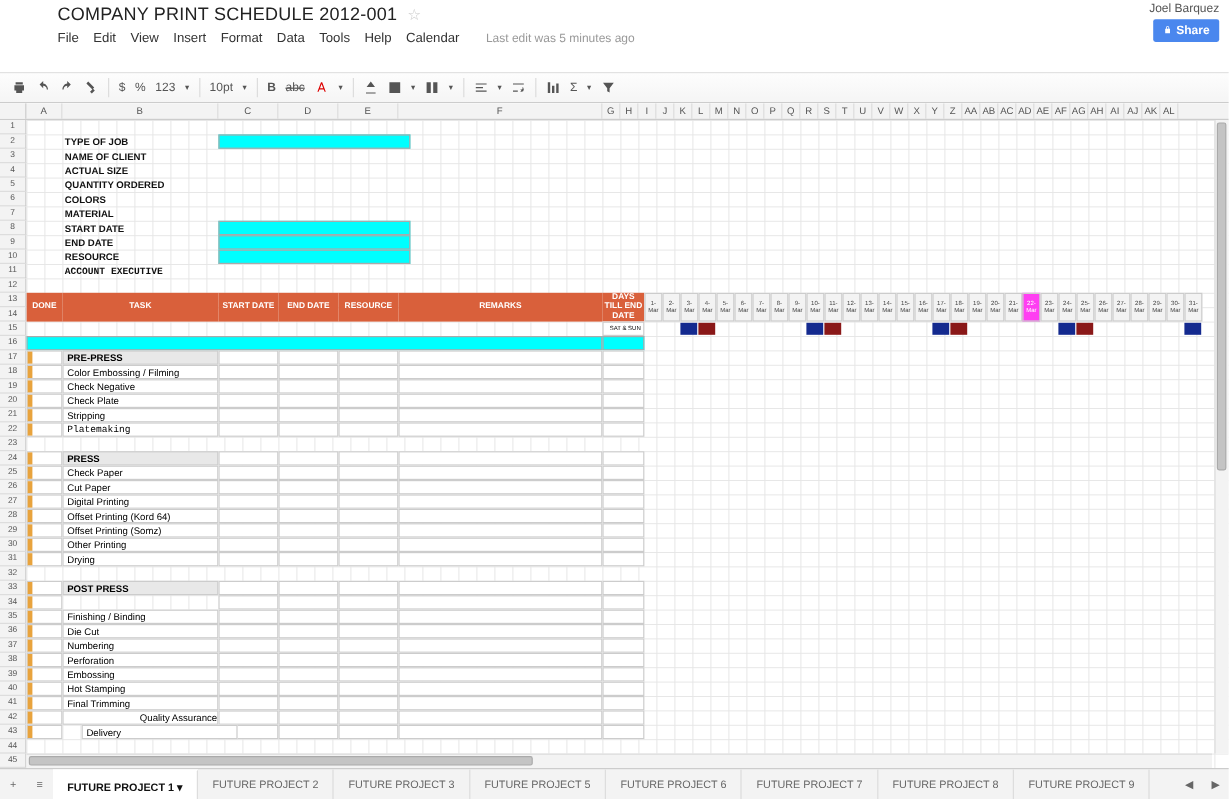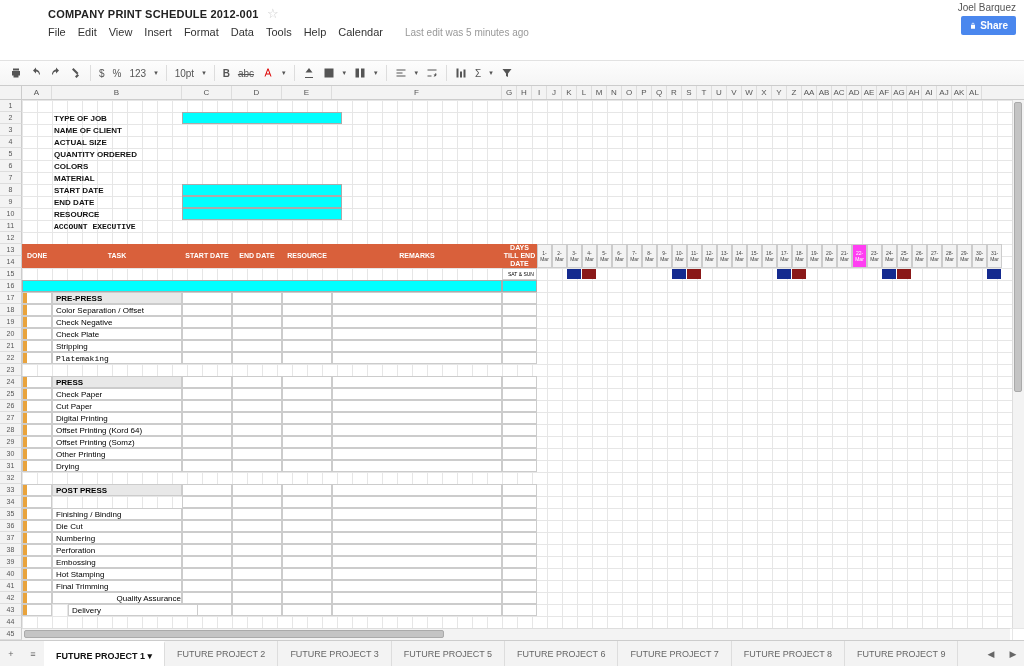--- a/index.html
+++ b/index.html
@@ -1,19 +1,19 @@
 <!DOCTYPE html>
 <html><head>
 <meta charset="utf-8">
 <style>
 * { box-sizing: border-box; margin: 0; padding: 0; }
 html, body { width: 1024px; height: 666px; overflow: hidden; font-family: Arial, Helvetica, sans-serif; background: #fff; }
 body { position: relative; }
 .top-bar { height: 60px; padding: 4px 8px 0 48px; border-bottom: 0; position: relative; }
-.doc-title { font-size: 11px; font-weight: 700; color: #222; letter-spacing: .2px; display: inline-block; }
+.doc-title { font-size: 15px; font-weight: 400; color: #222; letter-spacing: .2px; display: inline-block; }
 .star { color:#ccc; margin-left:4px; font-size:13px; }
 .user-name { position:absolute; top:2px; right:8px; font-size:10px; color:#555; }
 .share-btn { position:absolute; top:16px; right:8px; background:#4a87ee; color:#fff; font-size:10px; font-weight:700; padding:4px 8px; border-radius:2px; cursor:pointer; border:none; }
 .share-btn svg { width:8px; height:8px; fill:#fff; margin-right:3px; vertical-align:middle; }
 .menus { margin-top:4px; font-size:11px; color:#333; }
 .menus span.m { margin-right:12px; cursor:pointer; }
 .last-edit { color:#999; font-size:10px; margin-left:10px; }
 .toolbar { height:26px; border-top:1px solid #e2e2e2; border-bottom:1px solid #ccc; padding:0 6px; display:flex; align-items:center; font-size:10px; color:#555; background:linear-gradient(#fdfdfd,#f5f5f5); }
 .toolbar .tb { margin:0 4px; cursor:pointer; display:inline-flex; align-items:center; }
 .toolbar .sep { width:1px; height:16px; background:#ddd; margin:0 4px; }
@@ -346,21 +346,21 @@
           <div class="txt" style="left: 310px; top: 192px; width: 170px;"></div>
           <div class="txt" style="left: 480px; top: 192px; width: 35px;"></div>
           <div class="donecell" style="left: 0px; top: 204px;">
             <div class="bar"></div>
           </div>
           <div class="txt" style="left: 160px; top: 204px; width: 50px;"></div>
           <div class="txt" style="left: 210px; top: 204px; width: 50px;"></div>
           <div class="txt" style="left: 260px; top: 204px; width: 50px;"></div>
           <div class="txt" style="left: 310px; top: 204px; width: 170px;"></div>
           <div class="txt" style="left: 480px; top: 204px; width: 35px;"></div>
-          <div class="txt" style="left: 30px; top: 204px; width: 130px;">Color Separation / Offset</div>
+          <div class="txt" style="left: 30px; top: 204px; width: 130px;">Color Embossing / Filming</div>
           <div class="donecell" style="left: 0px; top: 216px;">
             <div class="bar"></div>
           </div>
           <div class="txt" style="left: 160px; top: 216px; width: 50px;"></div>
           <div class="txt" style="left: 210px; top: 216px; width: 50px;"></div>
           <div class="txt" style="left: 260px; top: 216px; width: 50px;"></div>
           <div class="txt" style="left: 310px; top: 216px; width: 170px;"></div>
           <div class="txt" style="left: 480px; top: 216px; width: 35px;"></div>
           <div class="txt" style="left: 30px; top: 216px; width: 130px;">Check Negative</div>
           <div class="donecell" style="left: 0px; top: 228px;">

